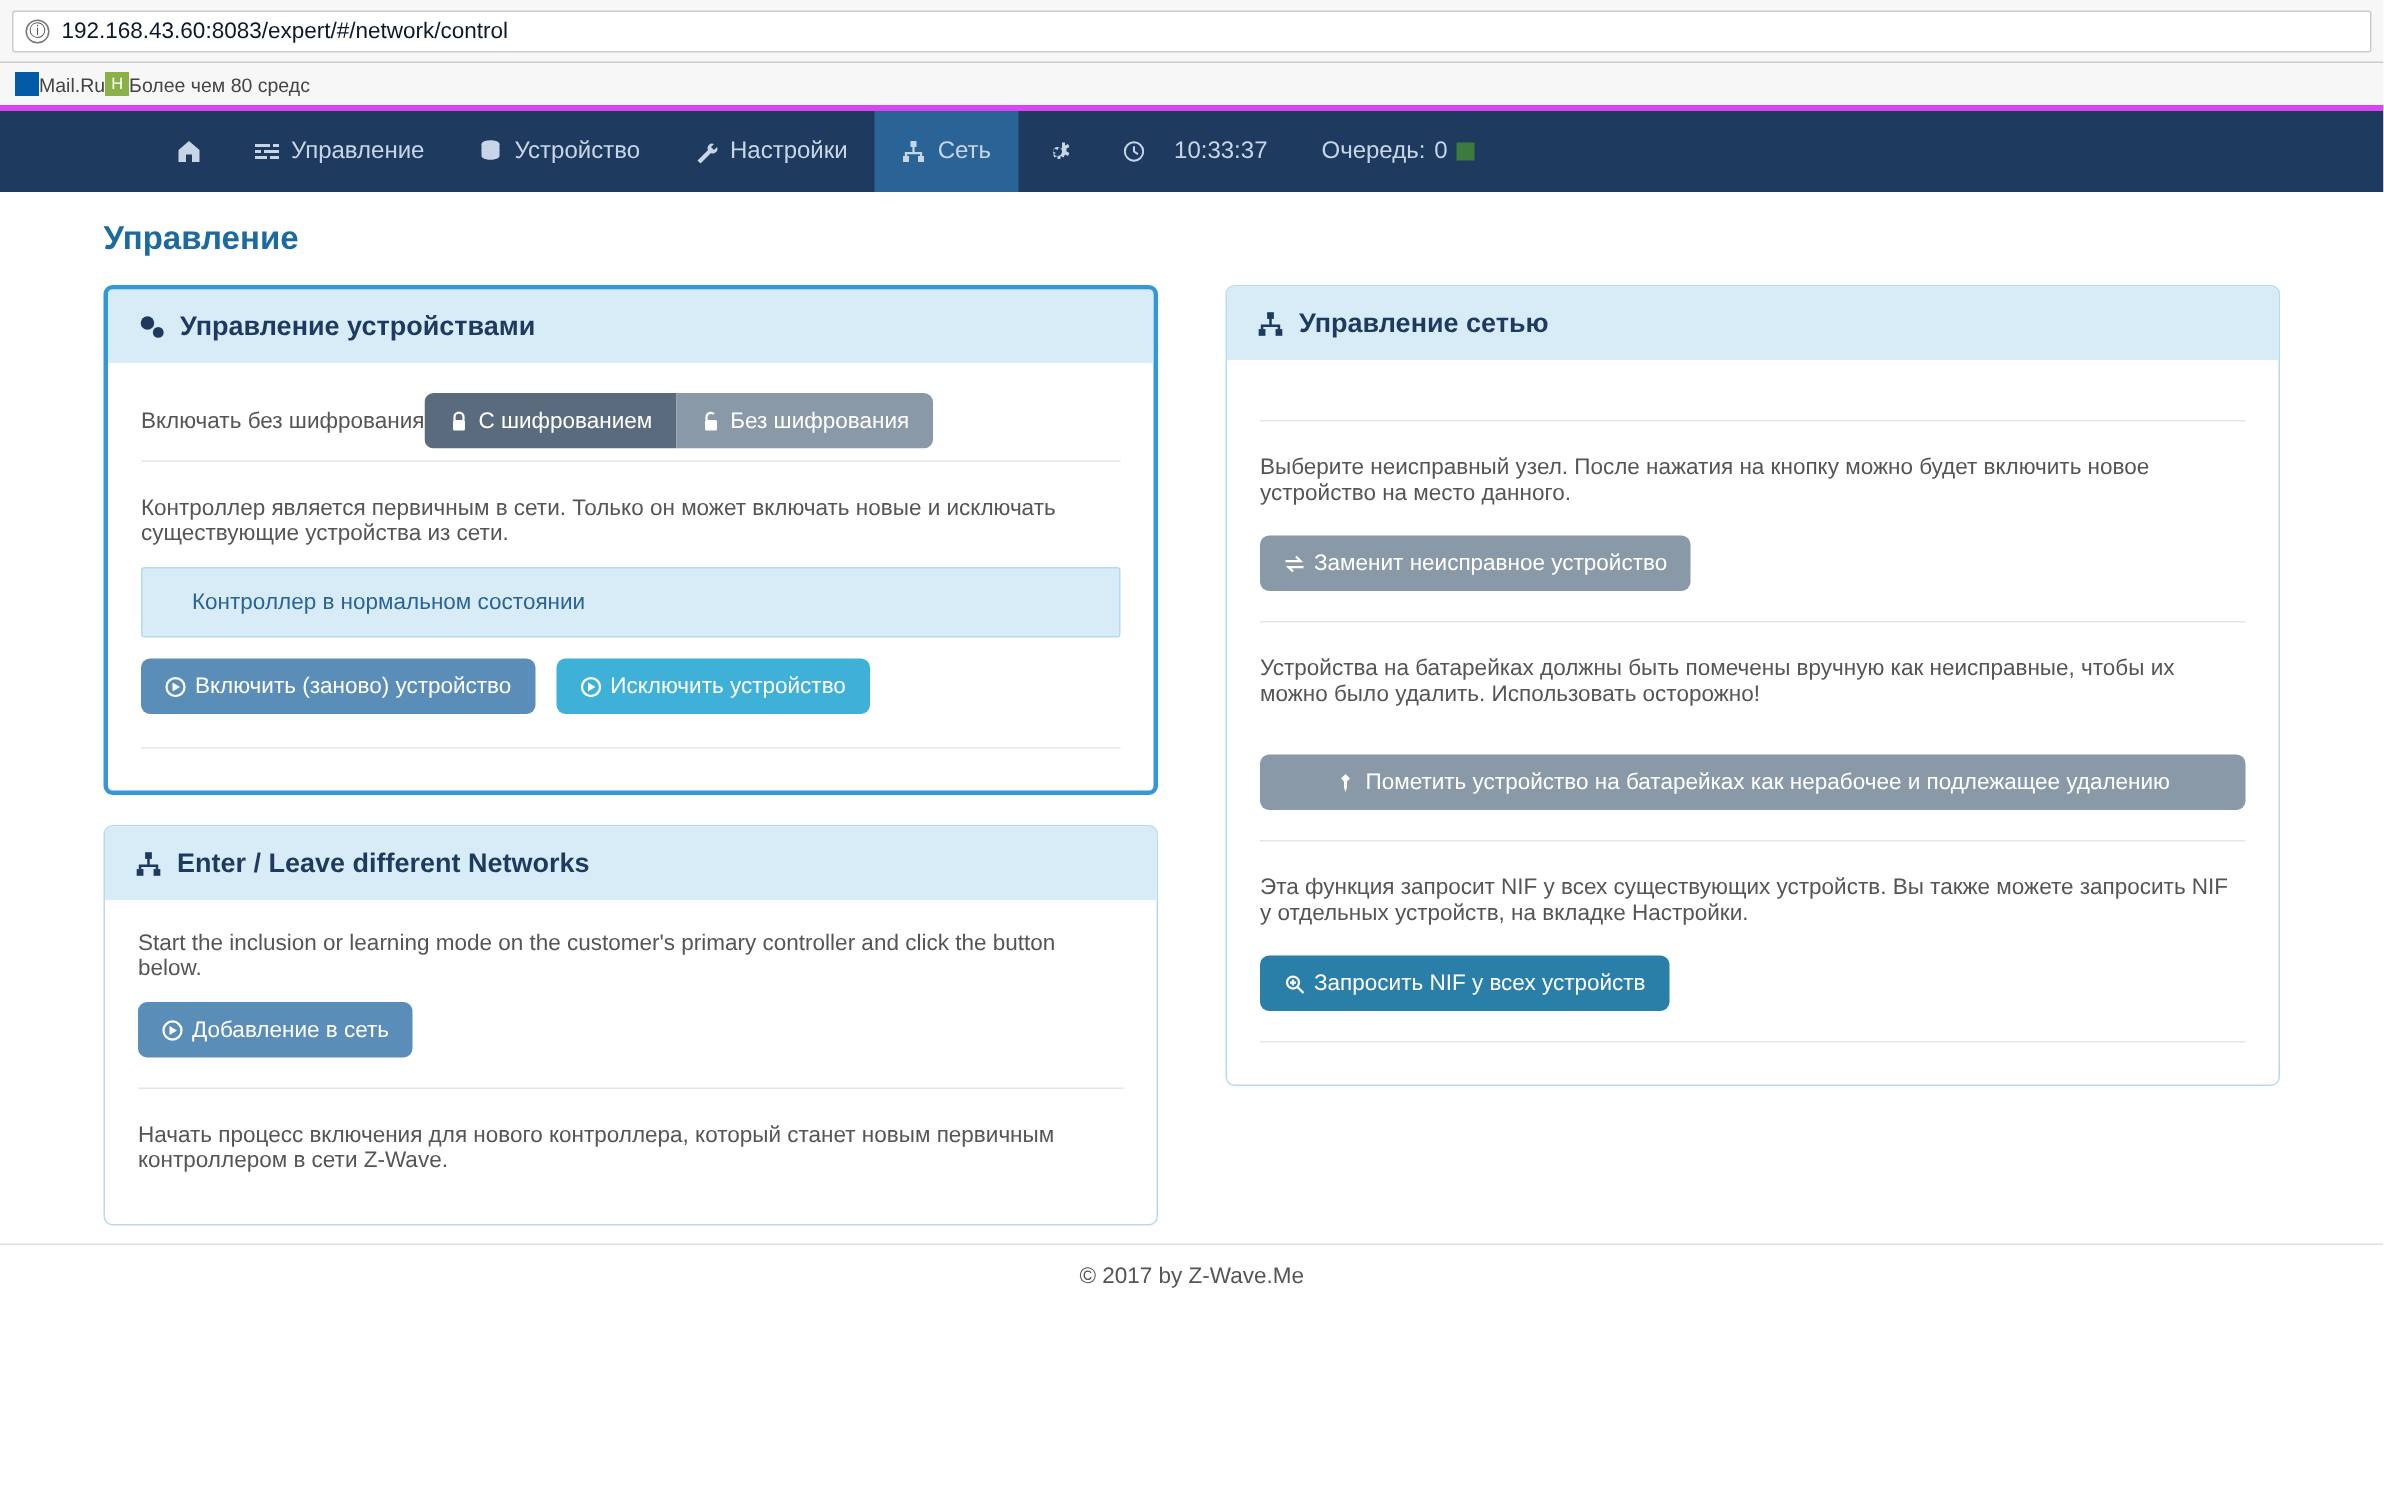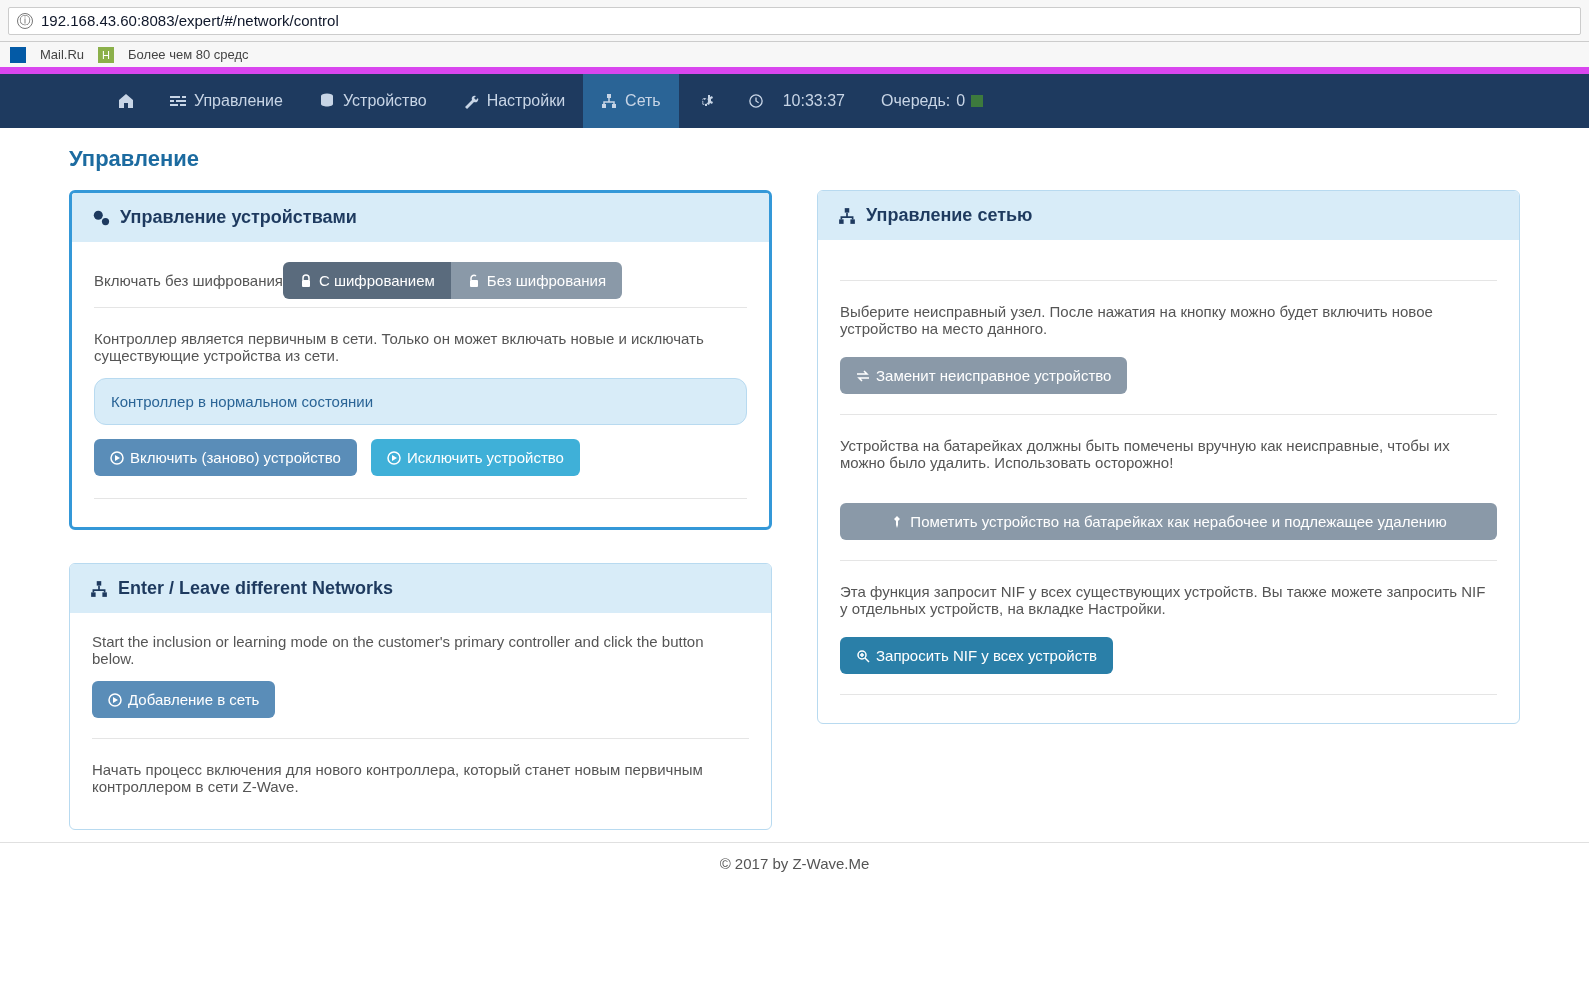--- a/index.html
+++ b/index.html
@@ -2,54 +2,54 @@
 <html><head>
 <meta charset="utf-8">
 <style>
 *{margin:0;padding:0;box-sizing:border-box;font-family:"Segoe UI",Arial,sans-serif}
 body{background:#fff;width:1589px;overflow:hidden}
 .browser-bar{height:42px;background:#f7f7f7;border-bottom:1px solid #ccc;display:flex;align-items:center;padding:0 8px}
 .url-box{flex:1;height:28px;background:#fff;border:1px solid #ccc;border-radius:2px;display:flex;align-items:center;padding:0 8px;color:#555;font-size:15px}
 .info-icon{width:16px;height:16px;border:1px solid #777;border-radius:50%;display:inline-flex;align-items:center;justify-content:center;font-size:11px;margin-right:8px;color:#555}
 .url-host{color:#0f172a}
 .url-path{color:#0f172a}
-.bookmarks{height:32px;background:#f7f7f7;border-bottom:7px solid #d946ef;display:flex;align-items:center;padding:0 10px;gap:14px;font-size:13px;color:#444}
+.bookmarks{height:32px;background:#f7f7f7;border-bottom:4px solid #d946ef;display:flex;align-items:center;padding:0 10px;font-size:13px;color:#444}
 .bm-icon{width:16px;height:16px;display:inline-block}
 .bm-icon.orange{background:#035aa6;border:1px solid #035aa6}
 .bm-icon.green{background:#8bb04a}
 .navbar{height:54px;background:#1e3a5f;display:flex;align-items:stretch;color:#c8d5e6;font-size:16px}
 .nav-spacer{width:100px}
 .nav-item{display:flex;align-items:center;padding:0 18px;gap:8px;cursor:pointer;border-right:0}
 .nav-item.active{background:#2a6496}
 .nav-item svg{width:16px;height:16px;fill:#c8d5e6}
 .nav-time{display:flex;align-items:center;padding:0 18px;gap:20px}
 .nav-queue{display:flex;align-items:center;padding:0 18px;gap:6px}
 .q-indicator{width:12px;height:12px;background:#3d7a3d;display:inline-block}
 .page{padding:18px 69px 0 69px}
 .page-title{color:#1c6ba0;font-size:22px;font-weight:600;margin-bottom:18px}
 .cols{display:flex;gap:45px}
-.col{flex:1;display:flex;flex-direction:column;gap:33px}
+.col{flex:1;display:flex;flex-direction:column;gap:20px}
 .panel{border:1px solid #b8daf0;border-radius:6px;background:#fff;overflow:hidden}
 .panel.hl{border:3px solid #3498d8}
 .panel-head{background:#d8ecf8;padding:14px 20px;color:#1e3a5f;font-size:18px;font-weight:700;display:flex;align-items:center;gap:10px}
 .panel-head svg{width:18px;height:18px;fill:#1e3a5f}
 .panel-body{padding:20px 22px;font-size:15px;color:#555}
 .row{padding:14px 0}
 .hr{border-top:1px solid #e5e5e5;margin:8px 0}
 .enc-row{display:flex;align-items:center;gap:0}
 .btn-group{display:inline-flex;border-radius:6px;overflow:hidden}
 .btn{display:inline-flex;align-items:center;gap:6px;padding:10px 16px;font-size:15px;border:none;cursor:pointer;color:#fff;border-radius:6px}
 .btn svg{width:14px;height:14px;fill:#fff}
 .btn-dark{background:#5a6b7d}
 .btn-gray{background:#8a99a8}
 .btn-group .btn{border-radius:0}
 .btn-blue{background:#5a8db8}
 .btn-cyan{background:#3fb0d8}
 .btn-teal{background:#2a7fa8}
-.alert{background:#d8ecf8;border:1px solid #b8daf0;padding:14px 16px;border-radius:12px;color:#2a6496;font-size:15px}
+.alert{background:#d8ecf8;border:1px solid #b8daf0;padding:14px 33px;border-radius:2px;color:#2a6496;font-size:15px}
 .btn-row{display:flex;gap:14px;margin-top:14px}
 .footer{text-align:center;padding:12px 0;color:#555;font-size:15px;border-top:1px solid #e0e0e0;margin-top:12px}
 </style>
 </head>
 <body>
 
 <div class="browser-bar">
   <div class="url-box">
     <span class="info-icon">ⓘ</span>
     <span class="url-host">192.168.43.60</span>

